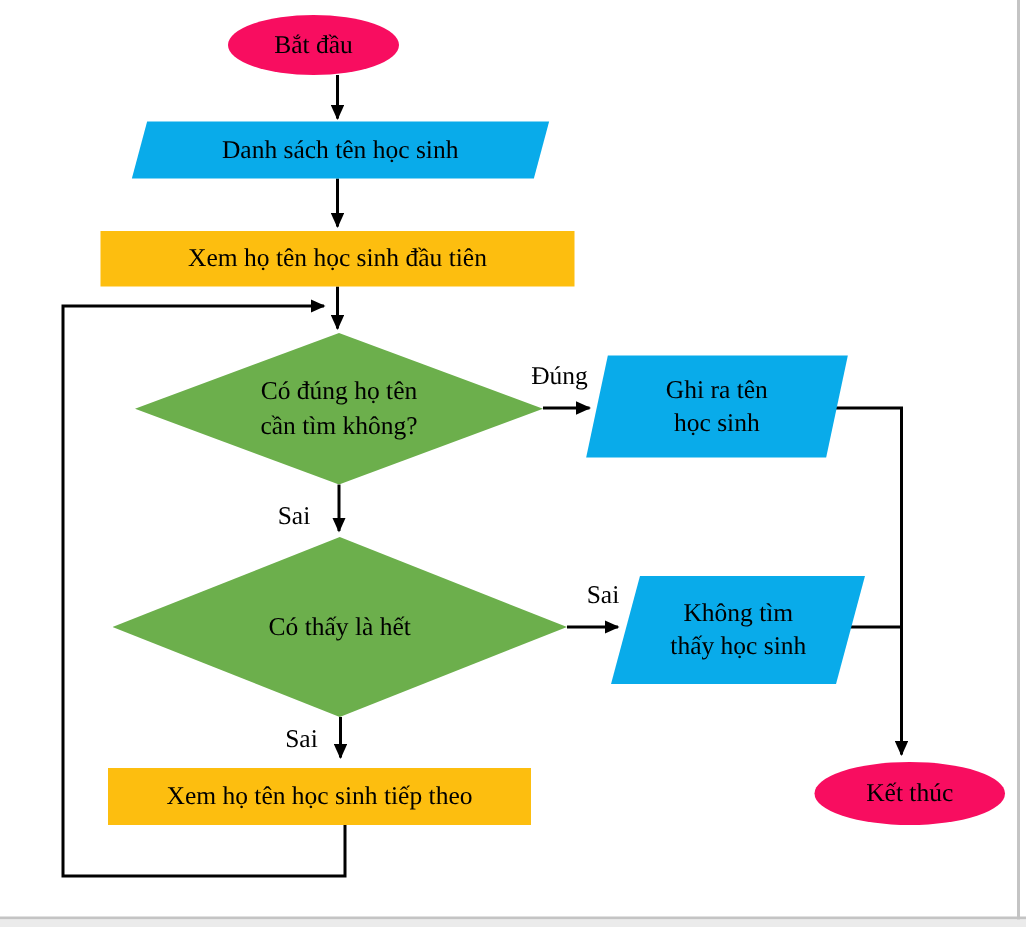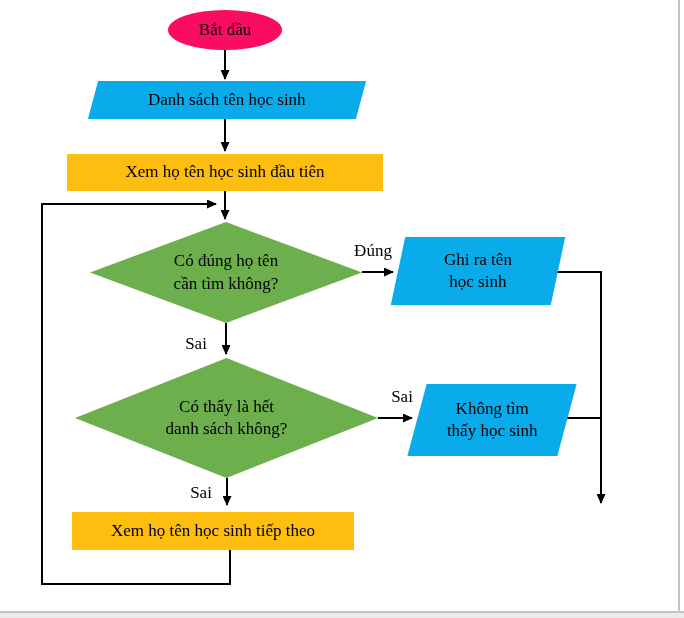--- a/index.html
+++ b/index.html
@@ -45,21 +45,21 @@
       <path d="M362,272 H393" marker-end="url(#ah)"></path>
       <path d="M551,272 H601 V503" marker-end="url(#ah)"></path>
       <path d="M226,323 V354" marker-end="url(#ah)"></path>
       <path d="M378,418 H412" marker-end="url(#ah)"></path>
       <path d="M560,418 H601"></path>
       <path d="M227,478 V505" marker-end="url(#ah)"></path>
       <path d="M230,550 V584 H42 V204 H216" marker-end="url(#ah)"></path>
     </g>
   </svg>
 
-  <div class="node ellipse" style="left:168px;top:10px;width:114px;height:40px;">
+  <div class="node ellipse" style="left:152px;top:10px;width:114px;height:40px;">
     <span>Bắt đầu</span>
   </div>
 
   <div class="node para" style="left:93px;top:81px;width:268px;height:38px;">
     <span class="txt">Danh sách tên học sinh</span>
   </div>
 
   <div class="node rect" style="left:67px;top:154px;width:316px;height:37px;">
     <span>Xem họ tên học sinh đầu tiên</span>
   </div>
@@ -78,33 +78,35 @@
       <span>Ghi ra tên</span>
       <span class="line2">học sinh</span>
     </span>
   </div>
 
   <div class="edge-label" style="left:175px;top:334px;width:42px;">Sai</div>
 
   <div class="node diamond" style="left:75px;top:358px;width:303px;height:120px;">
     <span>
       <span>Có thấy là hết</span>
-      <span class="line2">danh sách không?</span>
     </span>
   </div>
 
   <div class="edge-label" style="left:380px;top:387px;width:44px;">Sai</div>
 
   <div class="node para" style="left:417px;top:384px;width:150px;height:72px;">
     <span class="txt">
       <span>Không tìm</span>
       <span class="line2">thấy học sinh</span>
     </span>
   </div>
 
   <div class="edge-label" style="left:180px;top:483px;width:42px;">Sai</div>
 
   <div class="node rect" style="left:72px;top:512px;width:282px;height:38px;">
     <span>Xem họ tên học sinh tiếp theo</span>
   </div>
 
+  <div class="node ellipse" style="left:543px;top:508px;width:127px;height:42px;">
+    <span>Kết thúc</span>
+  </div>
 
 </div>
 
 </body></html>

